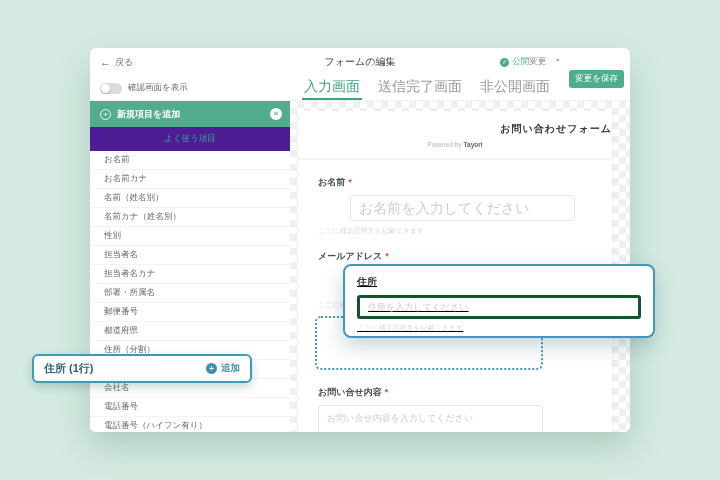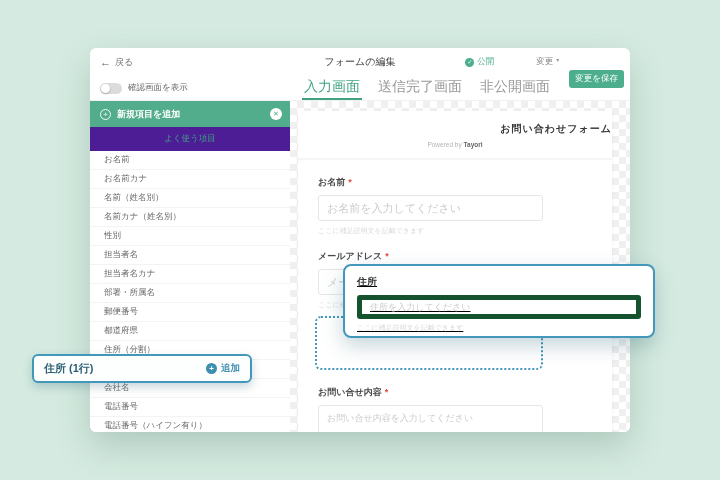--- a/index.html
+++ b/index.html
@@ -10,21 +10,21 @@
 
   
   .topbar{height:28px;display:flex;align-items:center;padding:0 6px 0 10px;position:relative;}
   .back{display:flex;align-items:center;gap:4px;font-size:9px;color:#777;cursor:pointer;z-index:1;}
   .back-arrow{font-size:11px;color:#555;}
   .win-title{position:absolute;left:0;right:0;text-align:center;font-size:10px;color:#3d3d3d;pointer-events:none;}
   .top-right{margin-left:auto;display:flex;align-items:center;z-index:1;}
   .status{display:flex;align-items:center;gap:3px;font-size:8.5px;color:#4cae8c;}
   .status-dot{width:9px;height:9px;border-radius:50%;background:#4cae8c;color:#fff;font-size:6px;
               line-height:9px;text-align:center;}
-  .menu{margin-left:42px;font-size:8.5px;color:#888;display:flex;gap:3px;align-items:flex-start;cursor:pointer;}
+  .menu{font-size:8.5px;color:#888;display:flex;gap:10px;align-items:flex-start;cursor:pointer;}
   .caret{font-size:6px;color:#999;}
   .save{margin-left:10px;min-width:48px;height:18px;background:#4cae8c;color:#fff;font-size:8.5px;
         border:none;border-radius:3px;padding:0 6px;font-family:inherit;cursor:pointer;margin-top:34px;}
 
   
   .subbar{height:24px;display:flex;align-items:center;border-bottom:1px solid #f1f1f1;}
   .toggle-wrap{width:200px;flex:none;display:flex;align-items:center;gap:6px;padding-left:10px;box-sizing:border-box;}
   .toggle{width:22px;height:11px;border-radius:6px;background:#dcdcdc;position:relative;cursor:pointer;}
   .knob{position:absolute;left:1px;top:1px;width:9px;height:9px;border-radius:50%;background:#fff;
         box-shadow:0 1px 2px rgba(0,0,0,.25);}
@@ -60,21 +60,21 @@
   .panel{position:absolute;left:8px;top:10px;width:314px;bottom:-4px;background:#fff;
          box-shadow:0 1px 4px rgba(0,0,0,.06);}
   .panel-head{padding:11px 0 10px;border-bottom:2px solid #f5f5f5;}
   .form-title{text-align:right;font-size:10px;font-weight:bold;color:#3a3a3a;letter-spacing:1px;}
   .powered{text-align:center;font-size:6.5px;color:#b5b5b5;margin-top:5px;}
   .powered b{color:#666;}
   .fields{padding:16px 20px 0;}
   .f-label{font-size:9px;font-weight:bold;color:#4a4a4a;}
   .req{color:#e0483e;margin-left:3px;}
   .f-input{display:block;width:225px;height:26px;border:1px solid #e6e6e6;border-radius:3px;background:#fff;
-           margin-top:6px;font-size:11px;color:#333;padding:0 8px;box-sizing:border-box;outline:none;font-family:inherit;}
+           margin-top:6px;font-size:14px;color:#333;padding:0 8px;box-sizing:border-box;outline:none;font-family:inherit;margin-left:32px;}
   .f-input::placeholder,.f-textarea::placeholder,.dc-input::placeholder{color:#ccc;}
   .f-helper{font-size:7px;color:#d9d9d9;margin-top:5px;}
   .field-2{margin-top:14px;}
   .dropzone{margin-top:6px;margin-left:-3px;width:228px;height:54px;border:2px dotted #4397ba;
             border-radius:6px;box-sizing:border-box;}
   .field-3{margin-top:16px;}
   .f-textarea{display:block;width:225px;height:60px;border:1px solid #e6e6e6;border-radius:3px;margin-top:6px;
               font-size:9px;padding:6px 8px;box-sizing:border-box;resize:none;outline:none;color:#333;font-family:inherit;}
 
   
@@ -82,21 +82,21 @@
            border:2.5px solid #4397ba;border-radius:6px;display:flex;align-items:center;padding:0 10px;
            box-sizing:border-box;box-shadow:0 4px 10px rgba(30,90,110,.25);z-index:11;cursor:grab;}
   .callout-label{font-size:11px;font-weight:bold;color:#2d6177;}
   .add{margin-left:auto;display:flex;align-items:center;gap:4px;font-size:9.5px;font-weight:bold;color:#3d8fae;cursor:pointer;}
   .add-icon{width:11px;height:11px;border-radius:50%;background:#3d8fae;color:#fff;font-size:8px;
             line-height:11px;text-align:center;}
   .drag-card{position:absolute;left:343px;top:264px;width:312px;height:74px;background:#fff;
              border:2.5px solid #4397ba;border-radius:8px;box-sizing:border-box;padding:9px 12px 0;
              box-shadow:0 8px 20px rgba(30,90,110,.25);z-index:10;cursor:grabbing;text-decoration:underline;}
   .dc-label{font-size:10px;font-weight:bold;color:#3a3a3a;}
-  .dc-input{display:block;width:100%;height:24px;border:5px solid #14532d;border-radius:3px;margin-top:6px;
+  .dc-input{display:block;width:100%;height:24px;border:3px solid #14532d;border-radius:3px;margin-top:6px;
             font-size:9px;padding:0 8px;box-sizing:border-box;outline:none;font-family:inherit;}
   .dc-helper{font-size:7px;color:#d9d9d9;margin-top:4px;}
 </style>
 </head>
 <body>
 
 <div class="stage">
   <div class="window">
 
     <div class="topbar">

